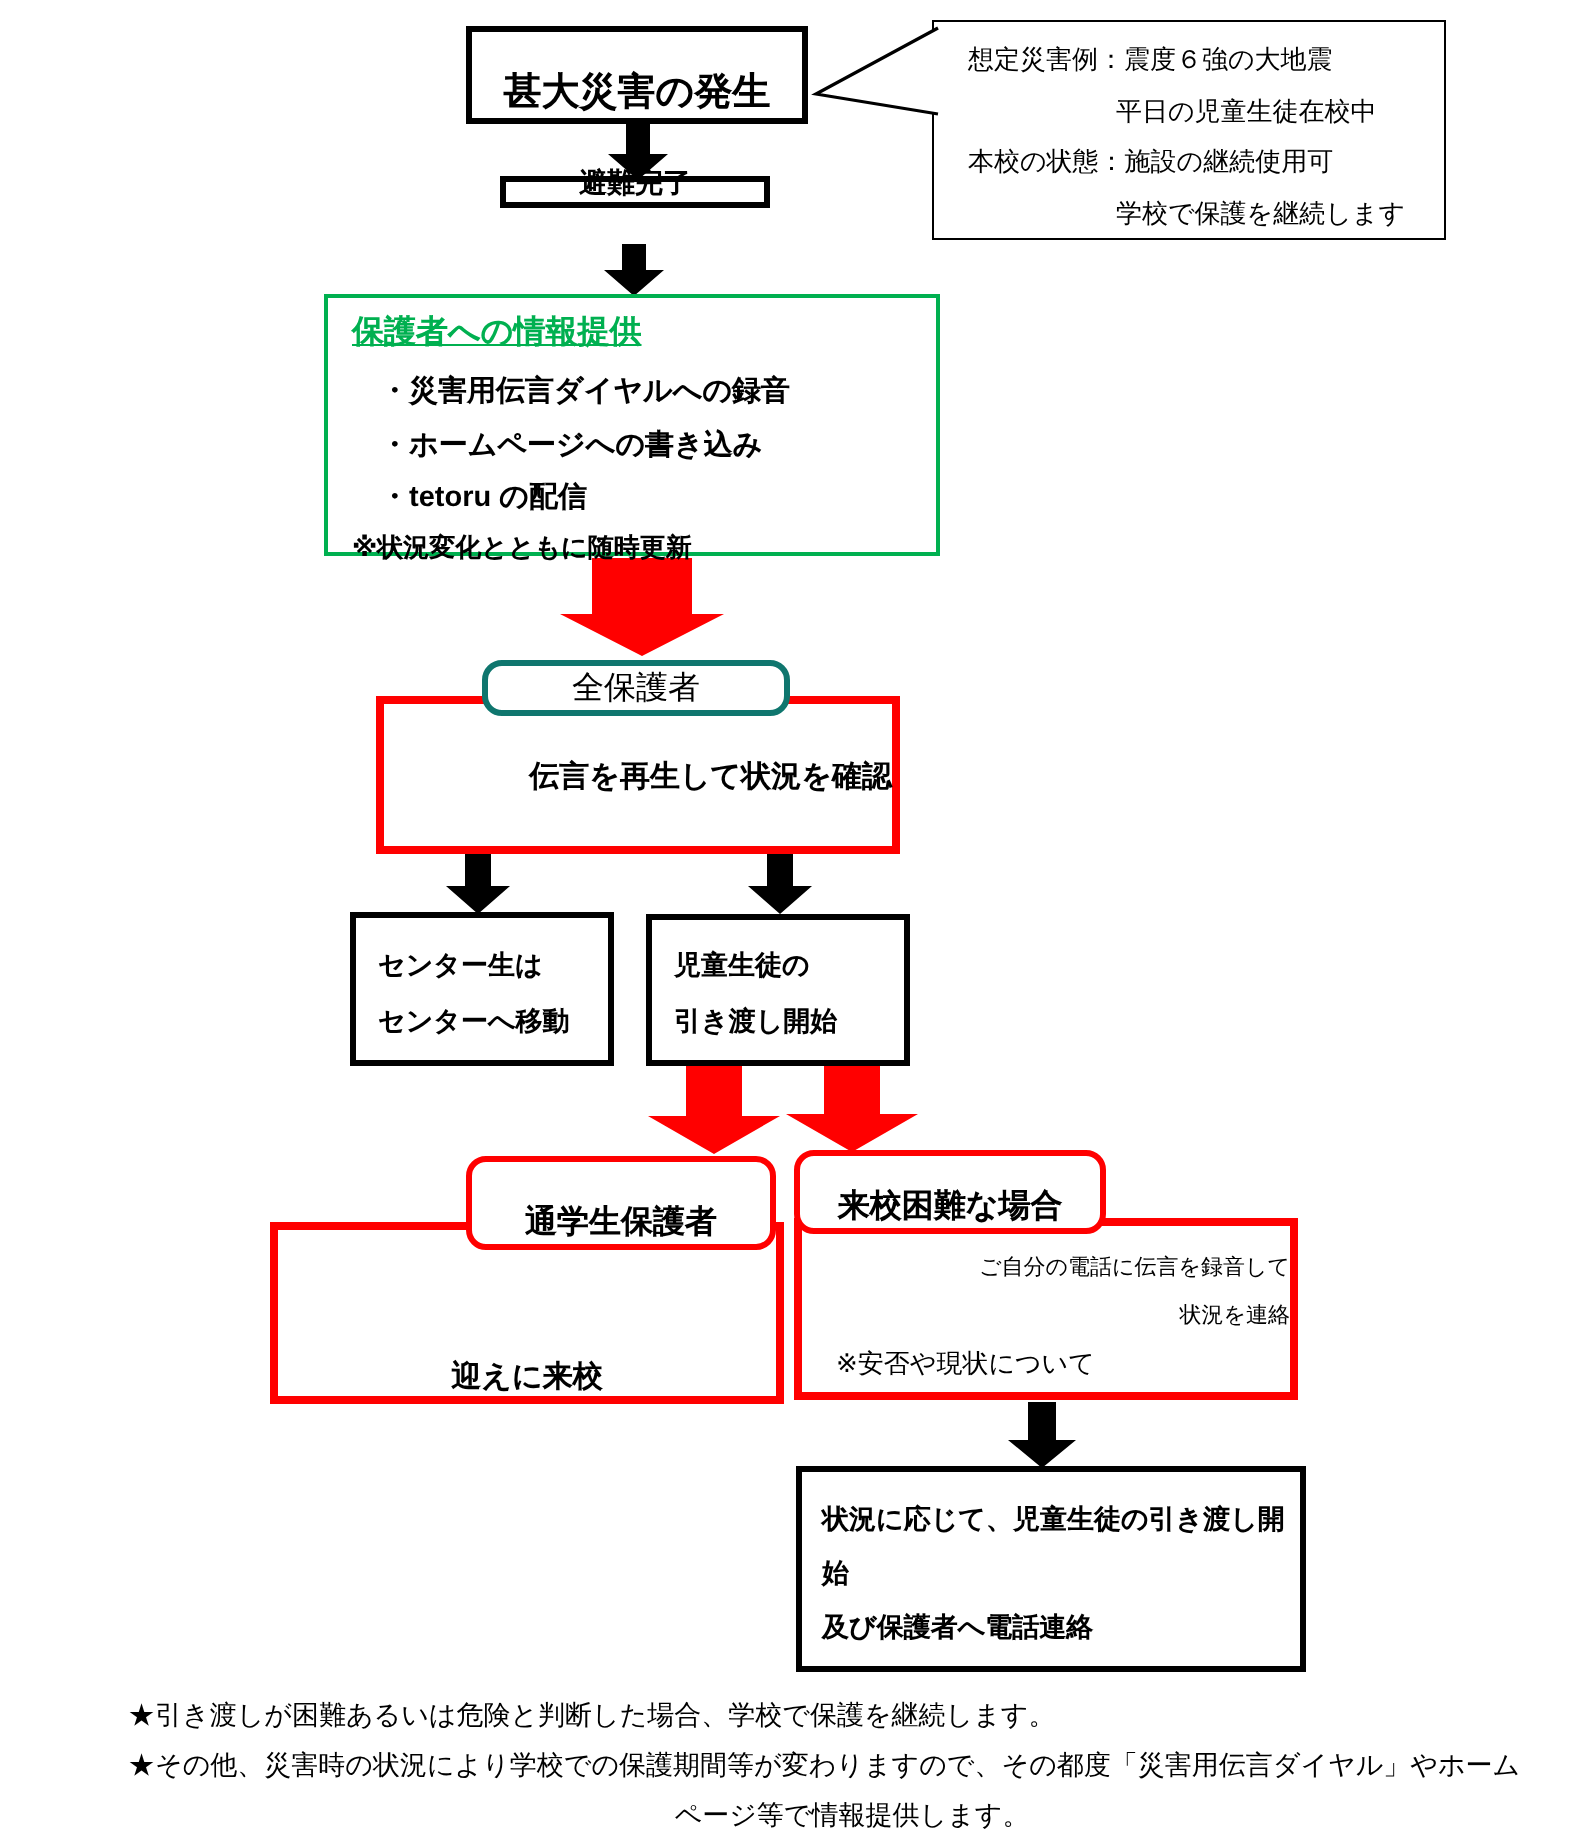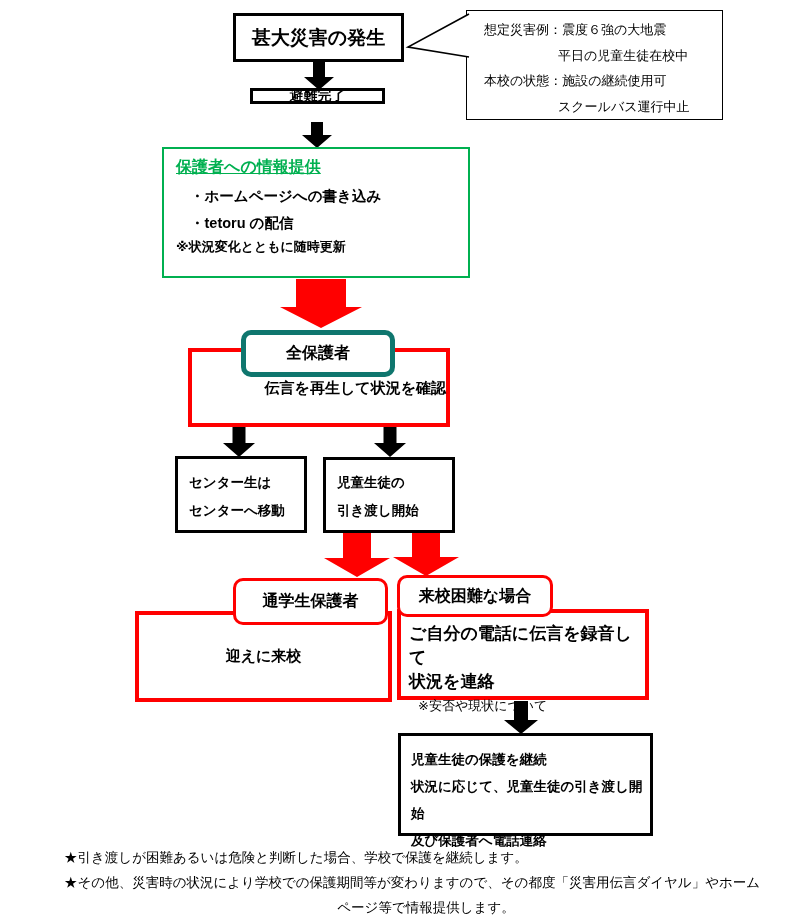--- a/index.html
+++ b/index.html
@@ -4,52 +4,52 @@
 <style>
   html,body{margin:0;padding:0;background:#ffffff;}
   #canvas{
     position:relative;width:789px;height:922px;background:#ffffff;overflow:hidden;
     font-family:"Liberation Sans","DejaVu Sans",sans-serif;color:#000;
   }
   .layer{position:absolute;left:0;top:0;pointer-events:none;}
   .arrow-layer{z-index:1;}
   .pointer-layer{z-index:4;}
   .box{position:absolute;background:#ffffff;box-sizing:border-box;z-index:2;}
-  .flex-center{display:flex;align-items:center;justify-content:center;}
+  .flex-center{display:flex;align-items:flex-end;justify-content:center;}
 
   
   #start-box{left:233px;top:13px;width:171px;height:49px;border:3.5px solid #000;font-size:19px;font-weight:700;}
   #note-box{left:466px;top:10px;width:257px;height:110px;border:1.8px solid #000;
     font-family:"Liberation Serif","DejaVu Serif",serif;font-weight:400;font-size:13px;
     padding:6px 0 0 17px;line-height:25.5px;}
   .note-indent{padding-left:74px;}
   #evac-box{left:250px;top:88px;width:135px;height:16px;border:3.5px solid #000;font-size:14px;font-weight:700;}
 
   
   #info-box{left:162px;top:147px;width:308px;height:131px;border:2.5px solid #00b050;padding:8px 0 0 12px;}
   #info-title{color:#00b050;font-size:16px;font-weight:700;text-decoration:underline;line-height:20px;margin-bottom:6px;}
   .info-item{font-size:14.5px;font-weight:700;padding-left:14px;line-height:26.5px;}
   #info-note{font-size:13px;font-weight:700;margin-top:2px;}
 
   
-  #zen-tag{left:241px;top:330px;width:154px;height:47px;border:5px solid #0f766e;border-radius:10px;z-index:3;font-size:16px;font-weight:700;}
+  #zen-tag{left:241px;top:330px;width:154px;height:28px;border:3px solid #0f766e;border-radius:10px;z-index:3;font-size:16px;font-weight:400;}
   #zen-box{left:188px;top:348px;width:262px;height:79px;border:4px solid #ff0000;padding-top:27px;text-align:right;font-size:15px;font-weight:700;}
 
   
   #center-box{left:175px;top:456px;width:132px;height:77px;border:3px solid #000;padding:10px 0 0 11px;font-size:13.5px;font-weight:700;line-height:28px;}
   #handover-box{left:323px;top:457px;width:132px;height:76px;border:3px solid #000;padding:9px 0 0 11px;font-size:13.5px;font-weight:700;line-height:28px;}
 
   
   #tsugaku-tag{left:233px;top:578px;width:155px;height:47px;border:3px solid #ff0000;border-radius:10px;z-index:3;font-size:16px;font-weight:700;}
   #mukae-box{left:135px;top:611px;width:257px;height:91px;border:4.5px solid #ff0000;font-size:15px;font-weight:700;}
 
   
   #raikou-tag{left:397px;top:575px;width:156px;height:42px;border:3px solid #ff0000;border-radius:10px;z-index:3;font-size:16px;font-weight:700;font-family:Liberation Mono, monospace;}
   #renraku-box{left:397px;top:609px;width:252px;height:91px;border:4.5px solid #ff0000;padding:9px 0 0 8px;}
-  .renraku-line{font-size:17px;font-weight:700;line-height:24px;}
+  .renraku-line{font-size:11px;font-weight:400;line-height:24px;text-align:right;}
   #renraku-note{font-size:13px;font-weight:400;padding-left:9px;margin-top:3px;}
 
   
   #keizoku-box{left:398px;top:733px;width:255px;height:103px;border:3.5px solid #000;padding:10px 0 0 10px;font-size:13.5px;font-weight:700;line-height:27px;}
 
   
   #footnotes{position:absolute;left:64px;top:845px;width:710px;z-index:2;
     font-family:"Liberation Serif","DejaVu Serif",serif;font-size:13.5px;font-weight:400;line-height:25px;}
   .footnote-indent{margin-left:14px;text-align:center;}
 </style>
@@ -78,29 +78,30 @@
   </svg>
 
   <div class="box flex-center" id="start-box">
     <span>甚大災害の発生</span>
   </div>
 
   <div class="box" id="note-box">
     <div>想定災害例：震度６強の大地震</div>
     <div class="note-indent">平日の児童生徒在校中</div>
     <div>本校の状態：施設の継続使用可</div>
-    <div class="note-indent">スクールバス運行中止</div>
+    <div class="note-indent">学校で保護を継続します</div>
   </div>
 
   <div class="box flex-center" id="evac-box">
     <span>避難完了</span>
   </div>
 
   <div class="box" id="info-box">
     <div id="info-title">保護者への情報提供</div>
+    <div class="info-item">・災害用伝言ダイヤルへの録音</div>
     <div class="info-item">・ホームページへの書き込み</div>
     <div class="info-item">・tetoru の配信</div>
     <div id="info-note">※状況変化とともに随時更新</div>
   </div>
 
   <div class="box" id="zen-box">
     <span>伝言を再生して状況を確認</span>
   </div>
   <div class="box flex-center" id="zen-tag">
     <span>全保護者</span>
@@ -126,21 +127,20 @@
   <div class="box" id="renraku-box">
     <div class="renraku-line">ご自分の電話に伝言を録音して</div>
     <div class="renraku-line">状況を連絡</div>
     <div id="renraku-note">※安否や現状について</div>
   </div>
   <div class="box flex-center" id="raikou-tag">
     <span>来校困難な場合</span>
   </div>
 
   <div class="box" id="keizoku-box">
-    <div>児童生徒の保護を継続</div>
     <div>状況に応じて、児童生徒の引き渡し開始</div>
     <div>及び保護者へ電話連絡</div>
   </div>
 
   <div id="footnotes">
     <div>★引き渡しが困難あるいは危険と判断した場合、学校で保護を継続します。</div>
     <div>★その他、災害時の状況により学校での保護期間等が変わりますので、その都度「災害用伝言ダイヤル」やホーム</div>
     <div class="footnote-indent">ページ等で情報提供します。</div>
   </div>
 

